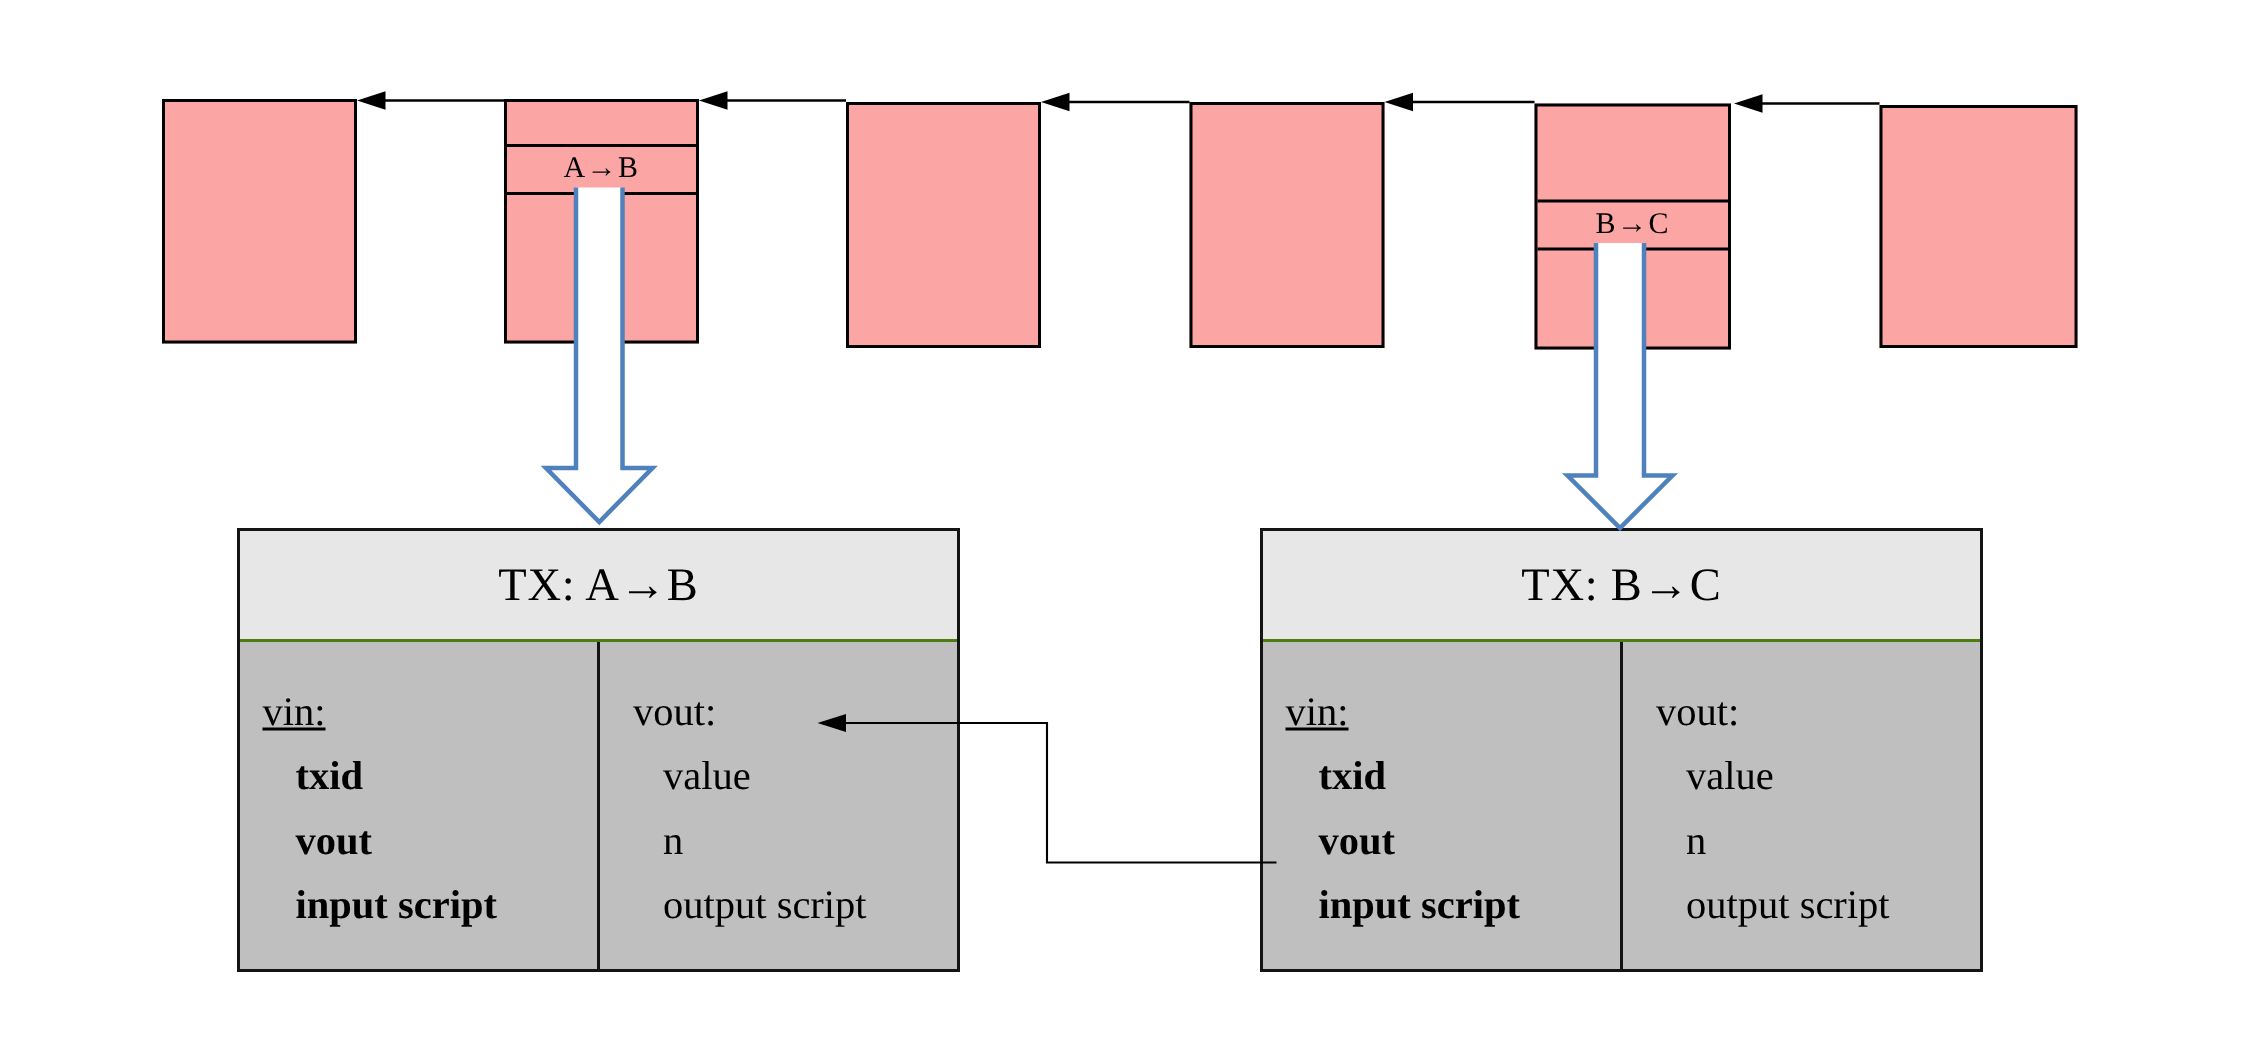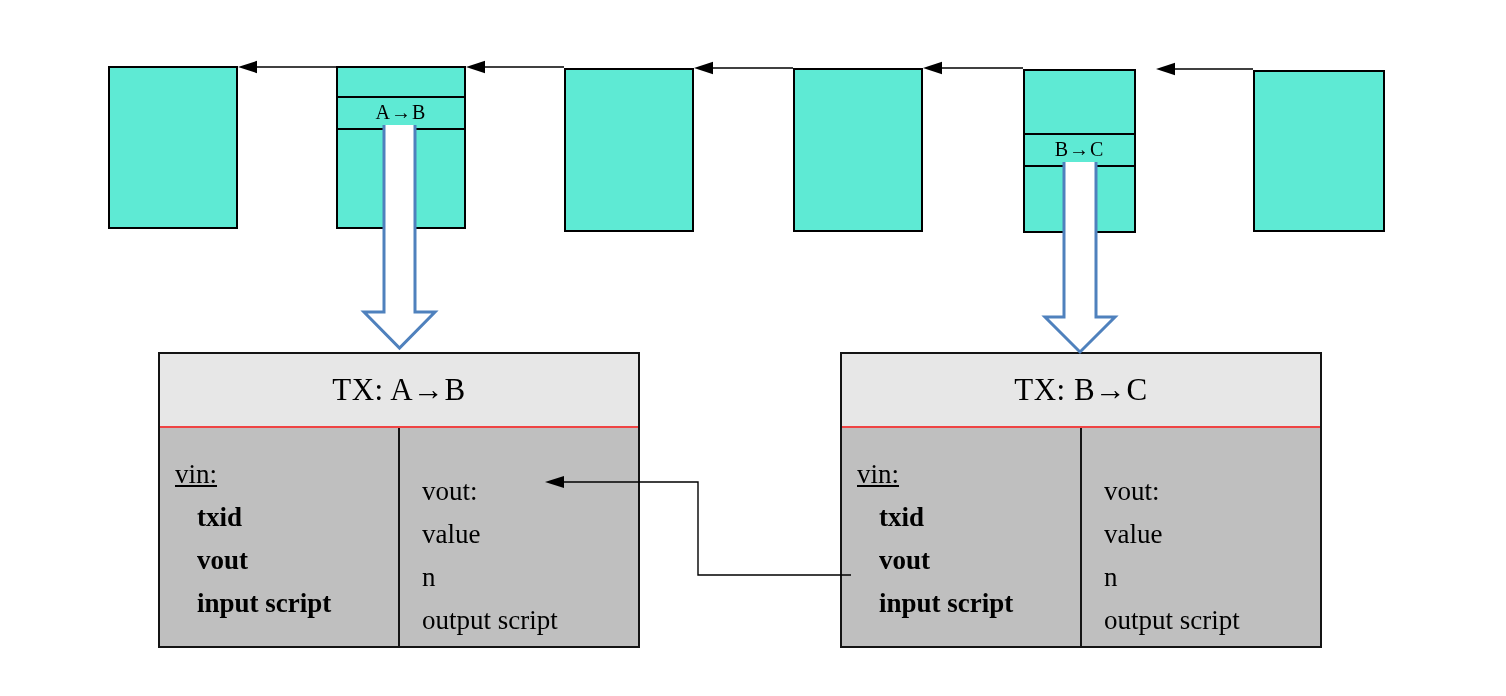--- a/index.html
+++ b/index.html
@@ -3,48 +3,48 @@
 <meta charset="utf-8">
 <style>
   html,body{margin:0;padding:0;background:#fff;}
   .canvas{
     position:relative;width:1506px;height:696px;background:#ffffff;
     font-family:"Liberation Serif","DejaVu Serif",serif;color:#000;
     overflow:hidden;
   }
   
   .block{
-    position:absolute;background:#5eead4;border:2px solid #000;
+    position:absolute;background:#fca5a5;border:2px solid #000;
     box-sizing:border-box;
   }
   .block .divider{
     position:absolute;left:0;right:0;height:0;border-top:2px solid #000;
   }
   .strip-label{
     position:absolute;left:0;right:0;text-align:center;
     font-size:20px;line-height:32px;letter-spacing:1px;
   }
   
   .txbox{
     position:absolute;top:352px;width:482px;height:296px;
     background:#bfbfbf;border:2px solid #141414;box-sizing:border-box;
   }
   .txheader{
-    height:72px;background:#e7e7e7;border-bottom:2px solid #ef4444;
+    height:72px;background:#e7e7e7;border-bottom:2px solid #4d7c0f;
     display:flex;align-items:center;justify-content:center;
     font-size:31px;letter-spacing:0.5px;
   }
   .txbody{display:flex;height:220px;}
   .txcol{box-sizing:border-box;padding-top:25px;font-size:27px;line-height:43px;}
   .txcol.left{width:240px;border-right:2px solid #141414;}
-  .txcol.right{flex:1;margin-top:17px;}
+  .txcol.right{flex:1;}
   .txcol.left .field-header{padding-left:15px;text-decoration:underline;}
   .txcol.left .field-item{padding-left:37px;font-weight:bold;}
   .txcol.right .field-header{padding-left:22px;}
-  .txcol.right .field-item{padding-left:22px;}
+  .txcol.right .field-item{padding-left:42px;}
   
   .overlay{
     position:absolute;left:0;top:0;width:1506px;height:696px;
     z-index:5;pointer-events:none;
   }
 </style>
 </head>
 <body>
 
 <div class="canvas">
@@ -54,21 +54,21 @@
   <div class="block" style="left:336px;top:66px;width:130px;height:163px;">
     <div class="divider" style="top:28px;"></div>
     <div class="divider" style="top:60px;"></div>
     <div class="strip-label" style="top:28px;height:32px;">A→B</div>
   </div>
 
   <div class="block" style="left:564px;top:68px;width:130px;height:164px;"></div>
 
   <div class="block" style="left:793px;top:68px;width:130px;height:164px;"></div>
 
-  <div class="block" style="left:1023px;top:69px;width:113px;height:164px;">
+  <div class="block" style="left:1023px;top:69px;width:131px;height:164px;">
     <div class="divider" style="top:62px;"></div>
     <div class="divider" style="top:94px;"></div>
     <div class="strip-label" style="top:62px;height:32px;">B→C</div>
   </div>
 
   <div class="block" style="left:1253px;top:70px;width:132px;height:162px;"></div>
 
   <div class="txbox" style="left:158px;">
     <div class="txheader">TX: A→B</div>
     <div class="txbody">

